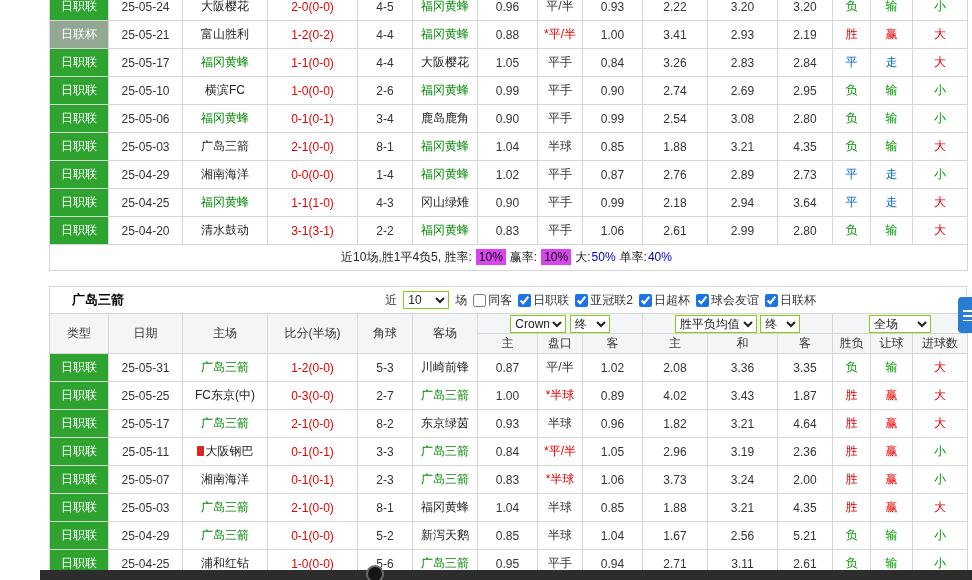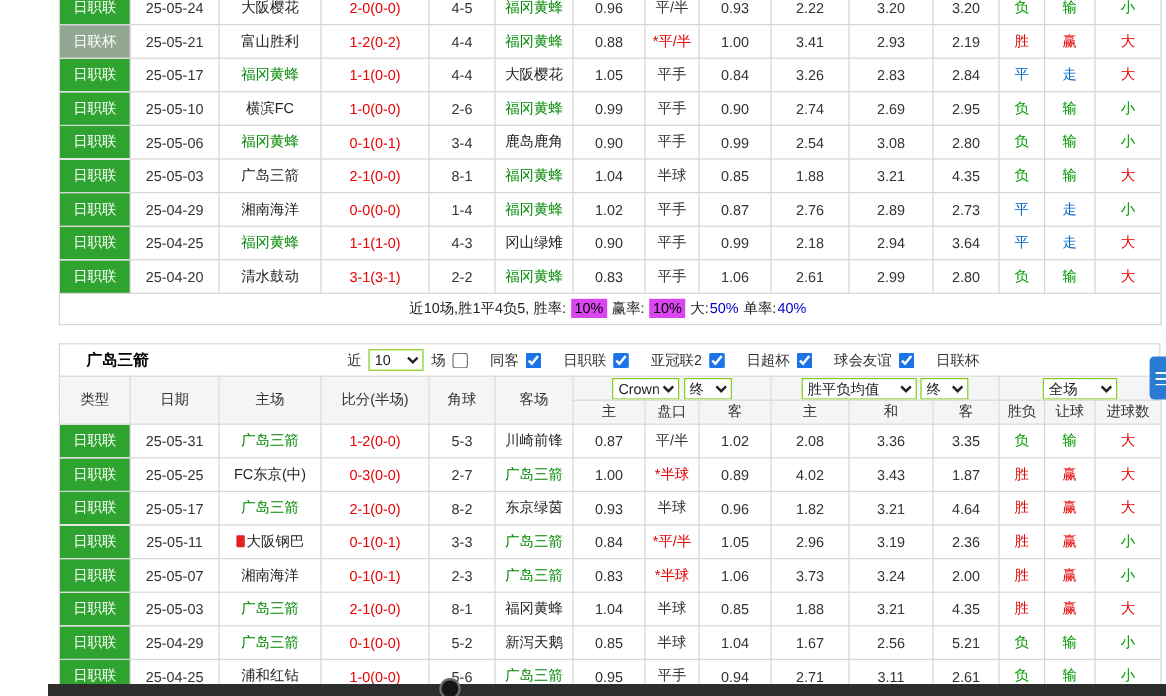--- a/index.html
+++ b/index.html
@@ -24,29 +24,29 @@
   .c-blue{color:#0066cc;}
 
   td.summary{height:25px;text-align:center;font-size:12px;color:#222;}
   td.summary .hl{background:#d946ef;color:#000;padding:1px 3px;margin:0 4px;}
   td.summary .blue{color:#0000cc;margin:0 4px 0 1px;}
 
   .section-bar{margin-top:7px;width:916px;height:26px;border:1px solid #d6d6d6;border-bottom:none;
                display:flex;align-items:center;background:#fff;font-size:12px;color:#333;}
   .sec-title{font-weight:bold;font-size:13px;color:#000;margin-left:22px;}
   .filters{display:flex;align-items:center;gap:6px;margin-left:auto;margin-right:150px;}
-  .filters label.cb{display:flex;align-items:center;gap:18px;cursor:pointer;justify-content:flex-end;}
+  .filters label.cb{display:flex;align-items:center;gap:2px;cursor:pointer;justify-content:flex-end;}
   input[type=checkbox]{width:13px;height:13px;margin:0;accent-color:#1a73e8;}
 
   select{font-family:inherit;font-size:12px;height:18px;border:1px solid #84cc16;background:#fff;
          color:#222;padding:0;}
   .sel-count{width:46px;}
   .sel-asia{width:56px;}
   .sel-stage{width:40px;}
-  .sel-euro{width:96px;}
+  .sel-euro{width:82px;}
   .sel-scope{width:62px;}
 
   .red-card{display:inline-block;width:7px;height:10px;background:#e02222;border-radius:1px;
             margin-right:2px;vertical-align:-1px;}
 
   .scrollbar{position:absolute;right:0;top:0;width:7px;height:580px;background:#d9e7f5;z-index:40;}
   .scroll-thumb{position:absolute;left:1px;top:0;width:5px;height:150px;background:#aecdec;border-radius:3px;}
 
   .float-btn{position:absolute;right:5px;top:297px;width:21px;height:36px;background:#2a7bd2;
              border-radius:4px 0 0 4px;z-index:60;display:flex;align-items:center;justify-content:center;cursor:pointer;}

